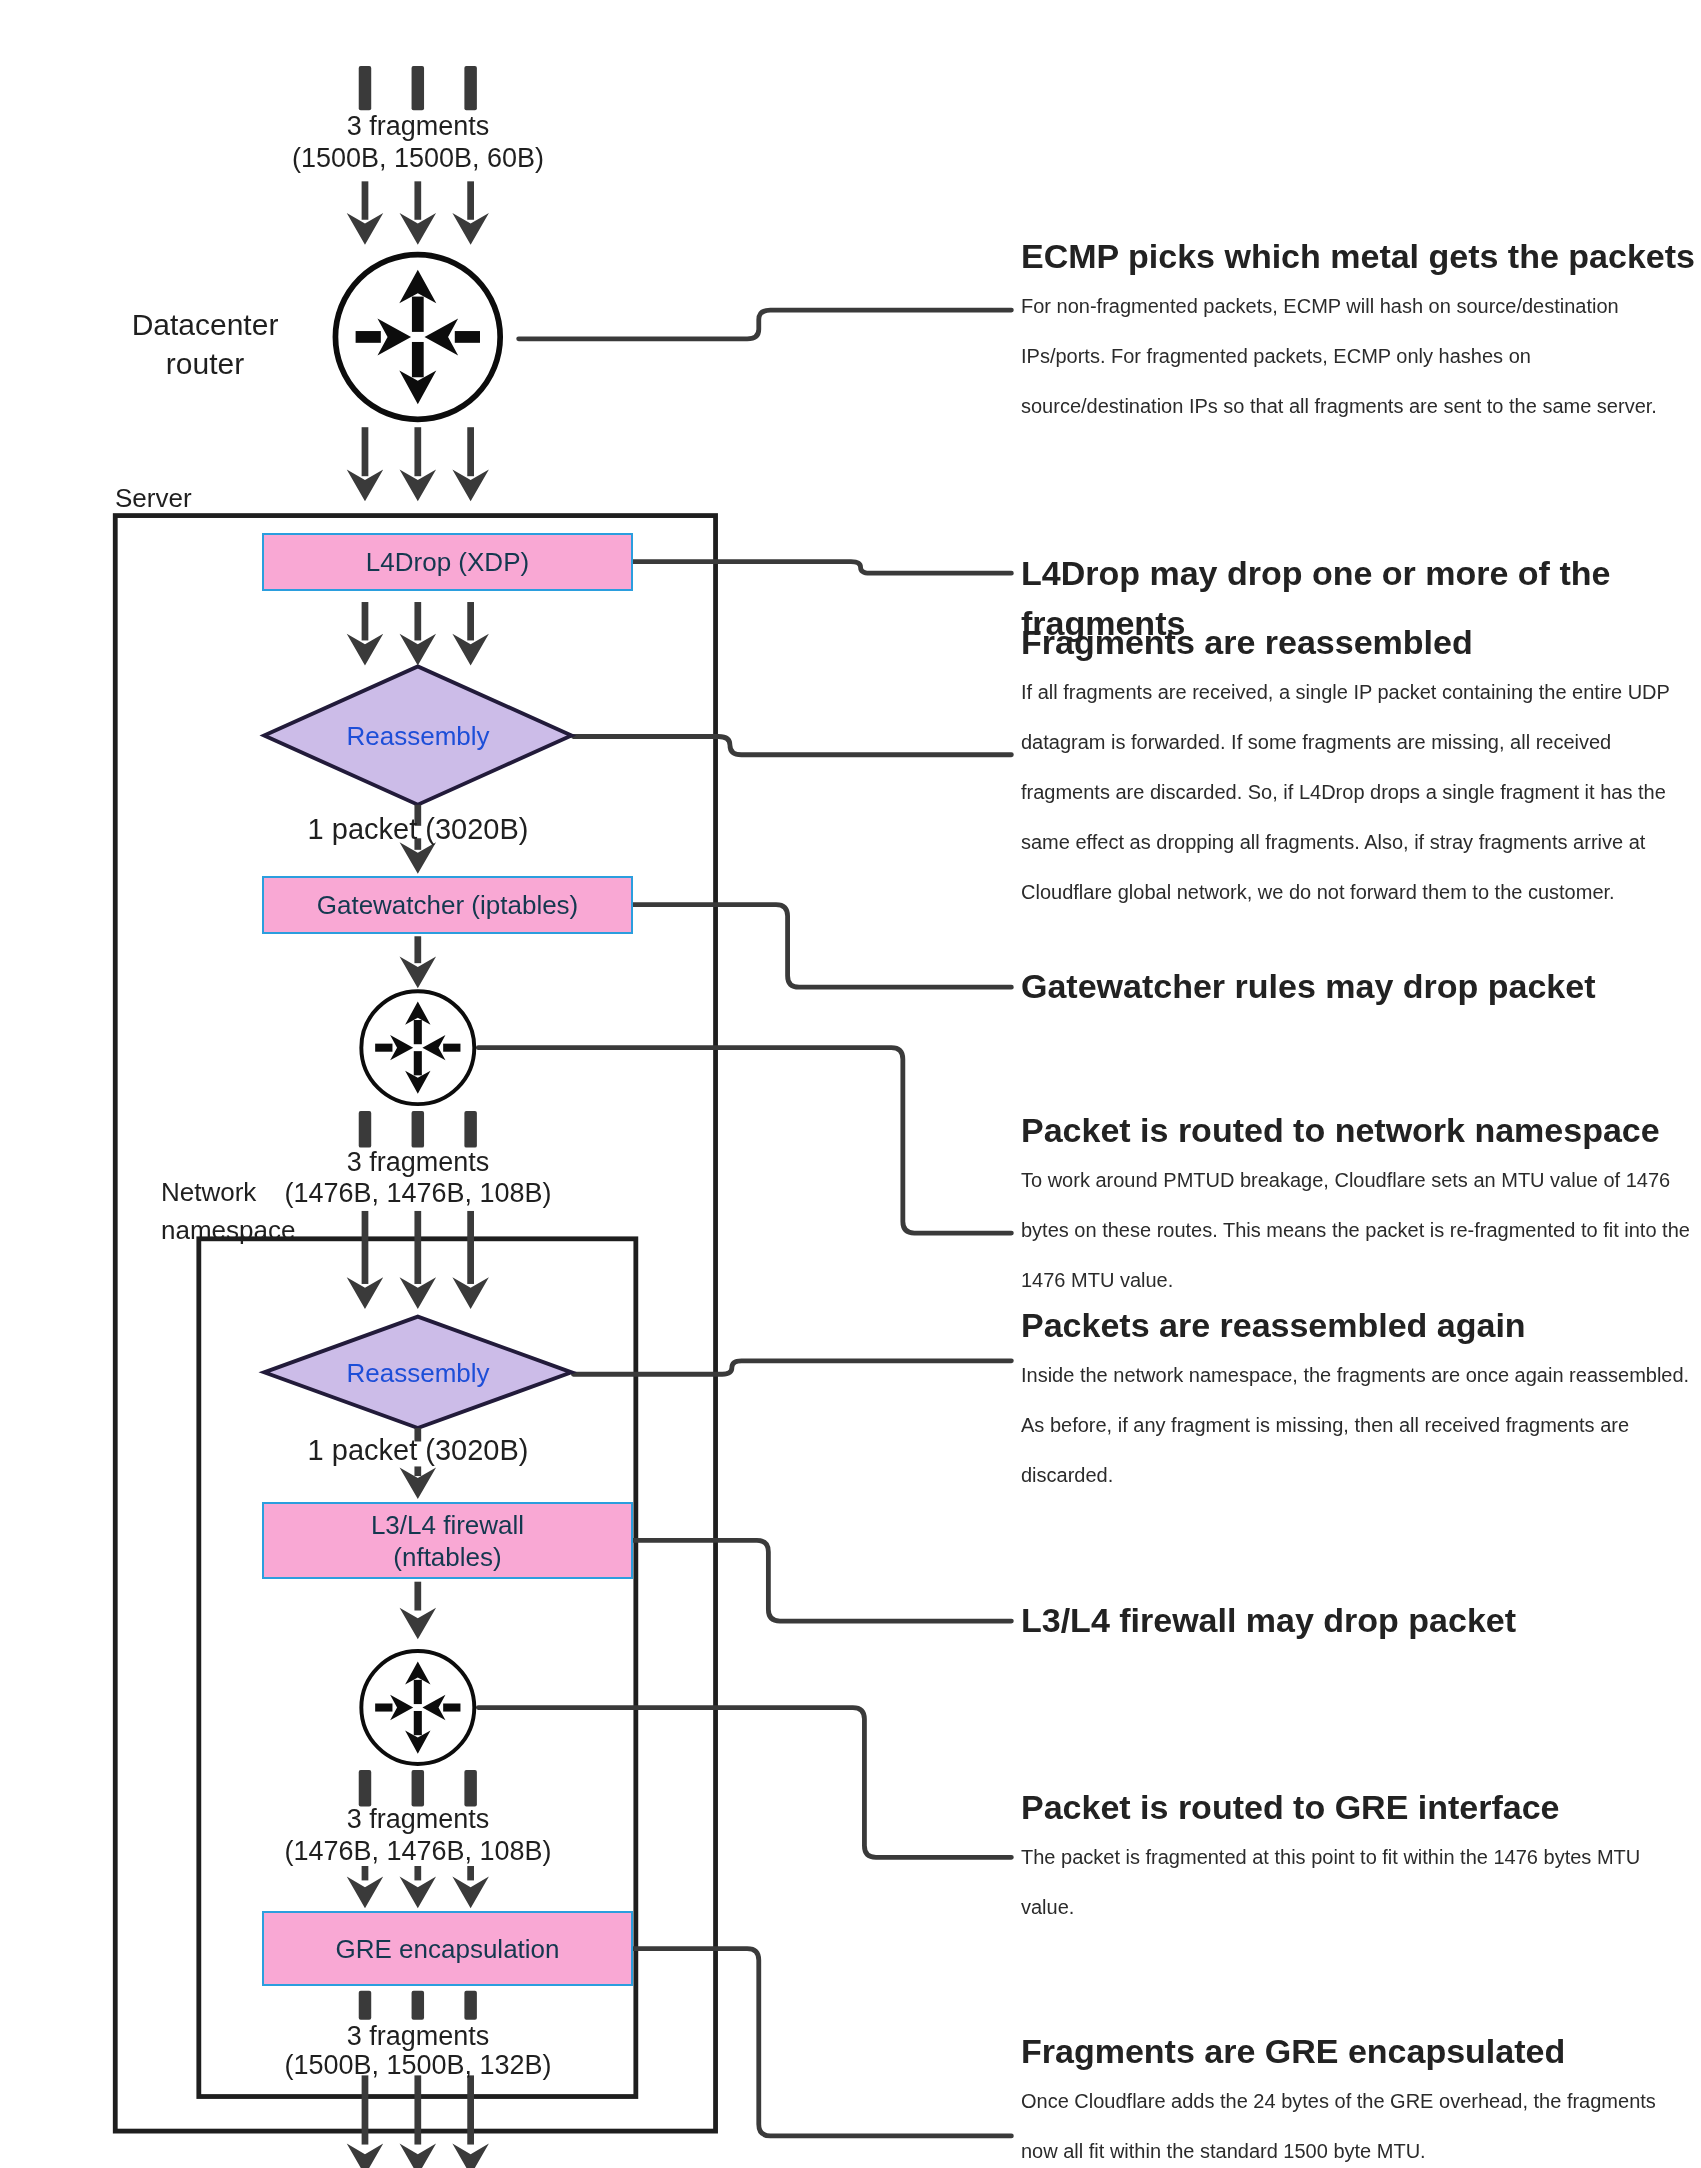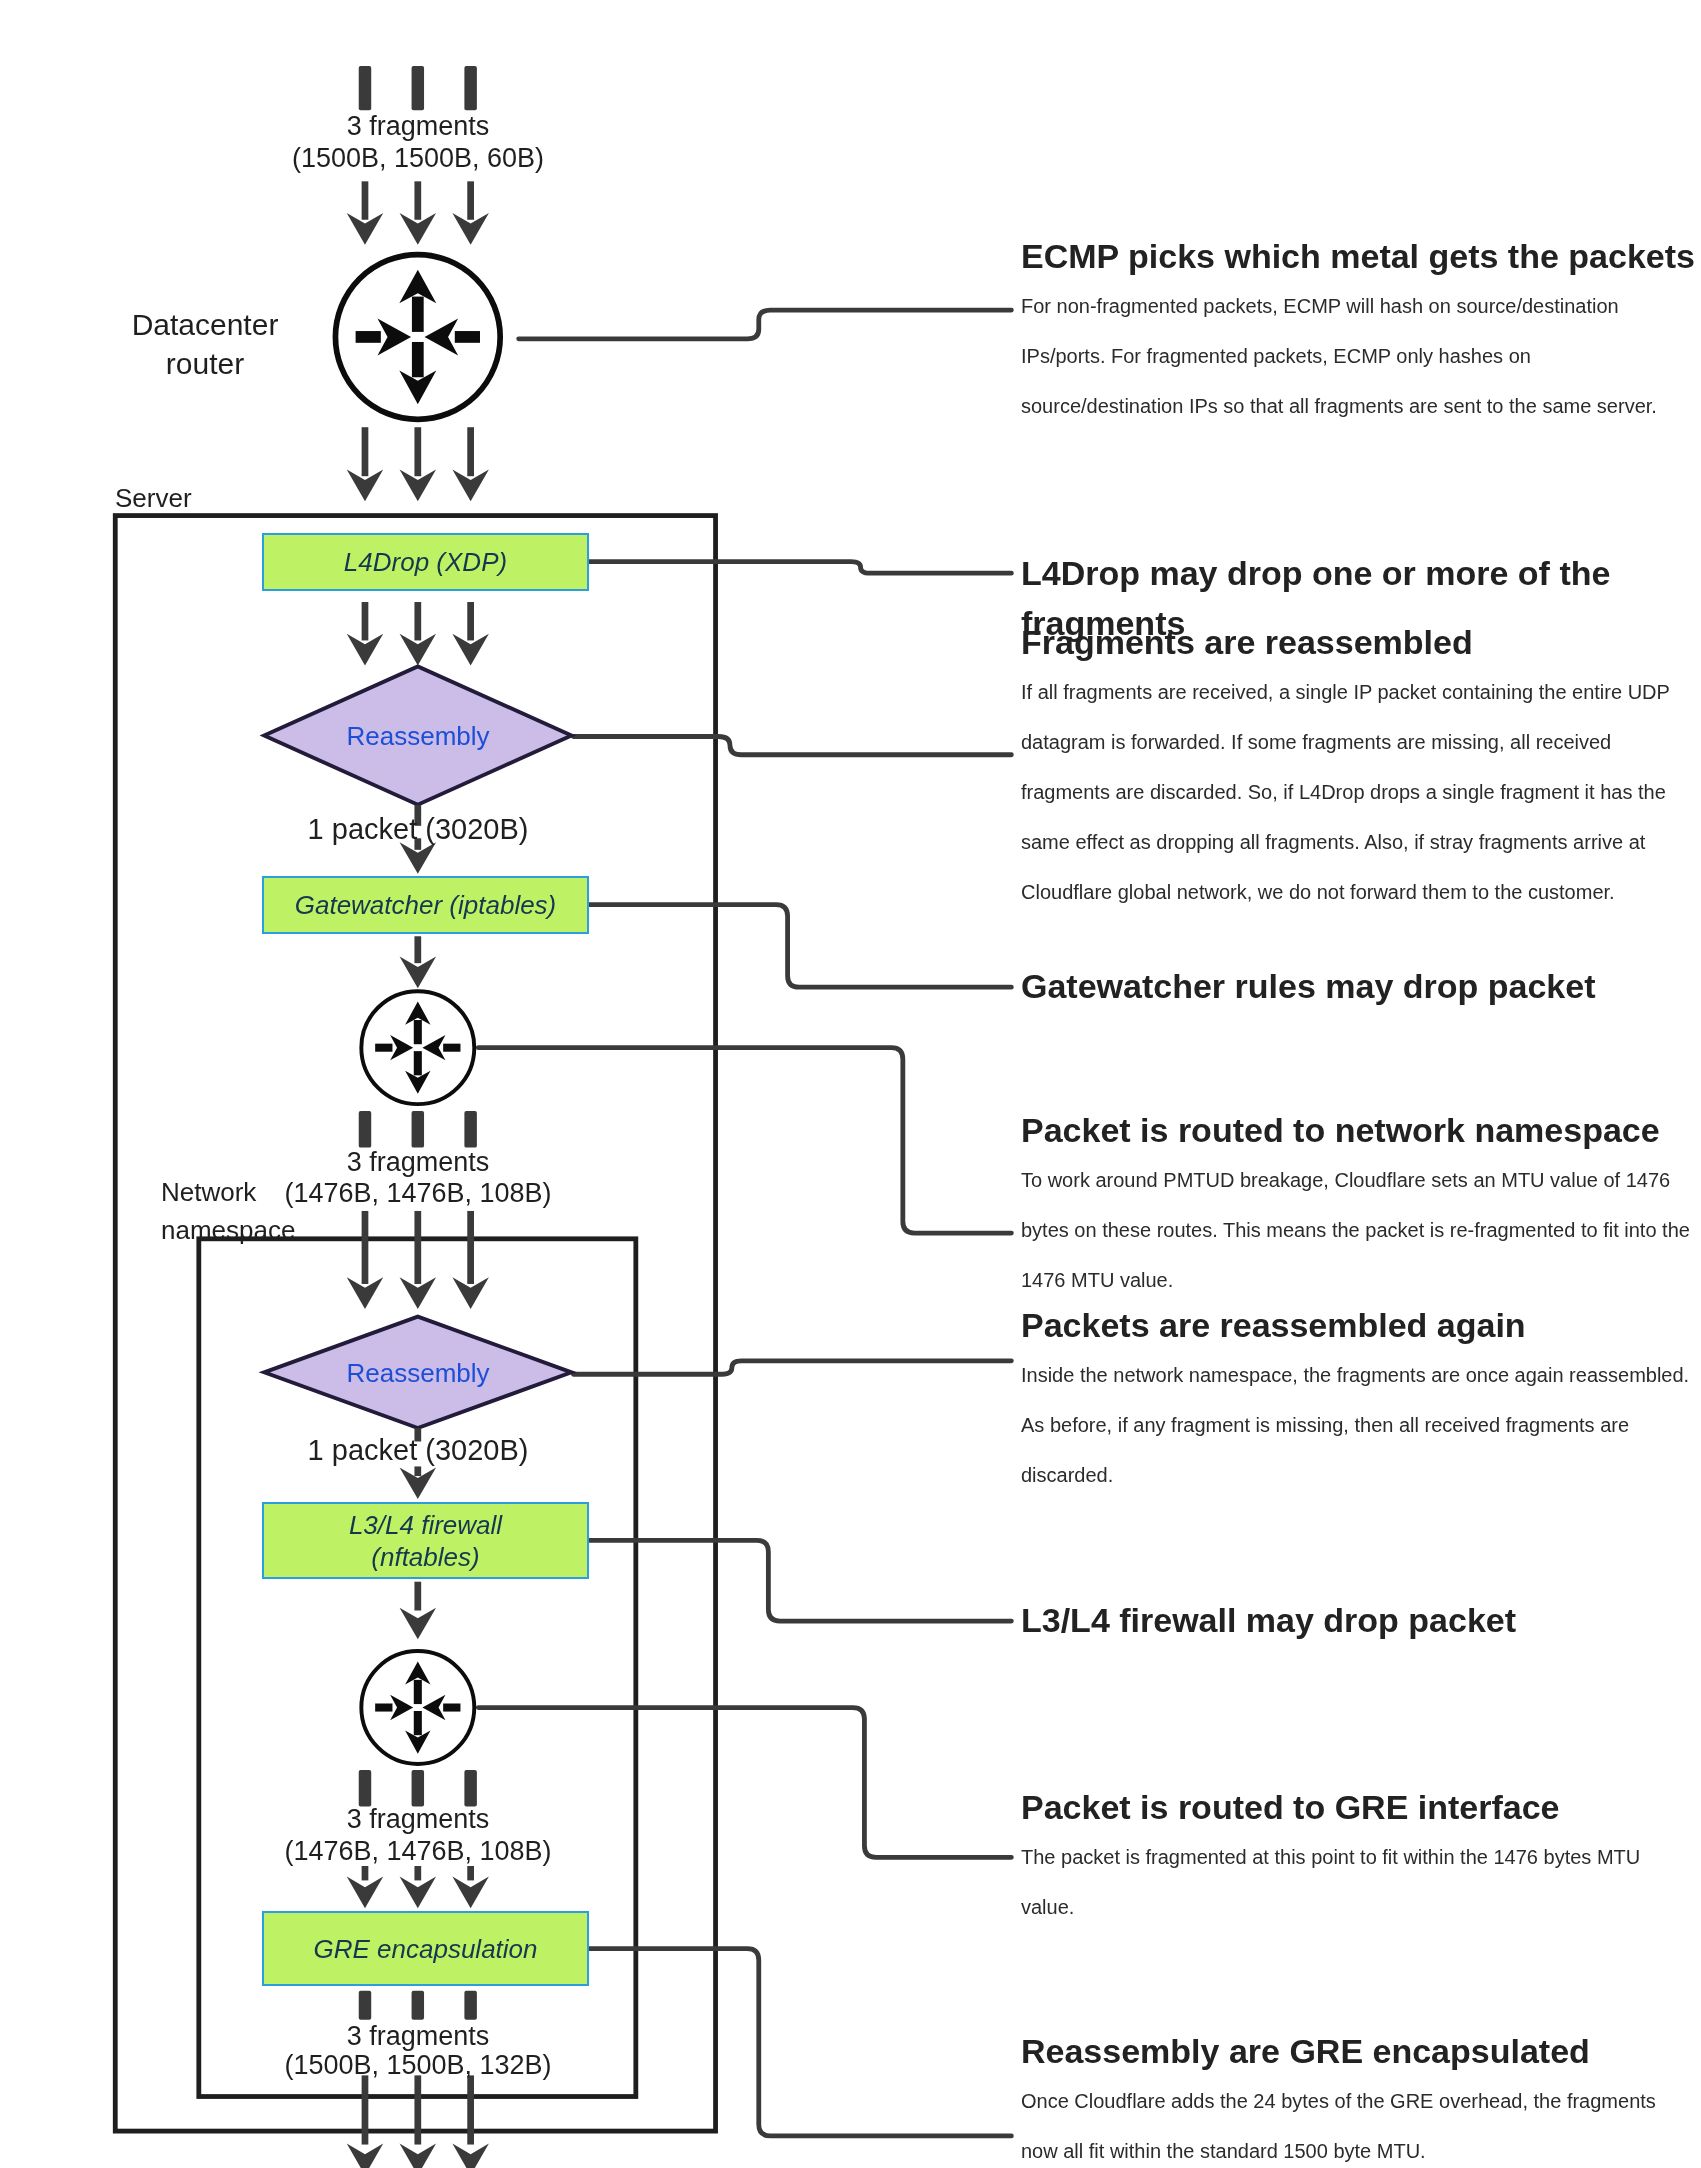--- a/index.html
+++ b/index.html
@@ -4,23 +4,23 @@
 <style>
   html,body{margin:0;padding:0;background:#ffffff;}
   body{font-family:"Liberation Sans", sans-serif; color:#1f1f1f;}
   .stage{position:relative;width:1701px;height:2168px;overflow:hidden;background:#fff;margin-top:41px;}
   svg.layer{position:absolute;left:0;top:0;}
   .lbl{position:absolute;transform:translateX(-50%);text-align:center;font-size:27px;
        color:#1f1f1f;white-space:nowrap;line-height:33px;}
   .lbl.big{font-size:29px;}
   .corner{position:absolute;font-size:26px;color:#1f1f1f;white-space:nowrap;line-height:38px;text-align:left;}
   .two-line{line-height:39px;font-size:30px;}
-  .node{position:absolute;left:262px;width:327px;display:flex;align-items:center;justify-content:center;
-        background:#bef264;border:2.9px solid #2b9ede;box-sizing:border-box;
-        font-size:26px;color:#14384f;text-align:center;line-height:32px;font-style:italic;}
+  .node{position:absolute;left:262px;width:371px;display:flex;align-items:center;justify-content:center;
+        background:#f9a8d4;border:2.9px solid #2b9ede;box-sizing:border-box;
+        font-size:26px;color:#14384f;text-align:center;line-height:32px;}
   .diamond-lbl{position:absolute;transform:translate(-50%,-50%);font-size:26px;color:#1d4ed8;white-space:nowrap;}
   .note{position:absolute;left:1021px;width:677px;}
   .note-title{font-size:34px;font-weight:700;line-height:50px;color:#222;}
   .note-body{font-size:20px;line-height:50px;color:#2b2b2b;}
   
   .outline{fill:none;stroke:#1e1e1e;stroke-width:5;}
   .leader{fill:none;stroke:#3a3a3a;stroke-width:5;stroke-linecap:round;}
   .ink{fill:#3a3a3a;}
   .diamond{fill:#ccbce8;stroke:#221b3a;stroke-width:4;}
 </style>
@@ -263,18 +263,18 @@
     <div class="note-body">Inside the network namespace, the fragments are once again reassembled. As before, if any fragment is missing, then all received fragments are discarded.</div>
   </div>
   <div class="note" style="top:1554px">
     <div class="note-title">L3/L4 firewall may drop packet</div>
   </div>
   <div class="note" style="top:1741px">
     <div class="note-title">Packet is routed to GRE interface</div>
     <div class="note-body">The packet is fragmented at this point to fit within the 1476 bytes MTU value.</div>
   </div>
   <div class="note" style="top:1985px">
-    <div class="note-title">Reassembly are GRE encapsulated</div>
+    <div class="note-title">Fragments are GRE encapsulated</div>
     <div class="note-body">Once Cloudflare adds the 24 bytes of the GRE overhead, the fragments now all fit within the standard 1500 byte MTU.</div>
   </div>
 
 </div>
 
 
 </body></html>

